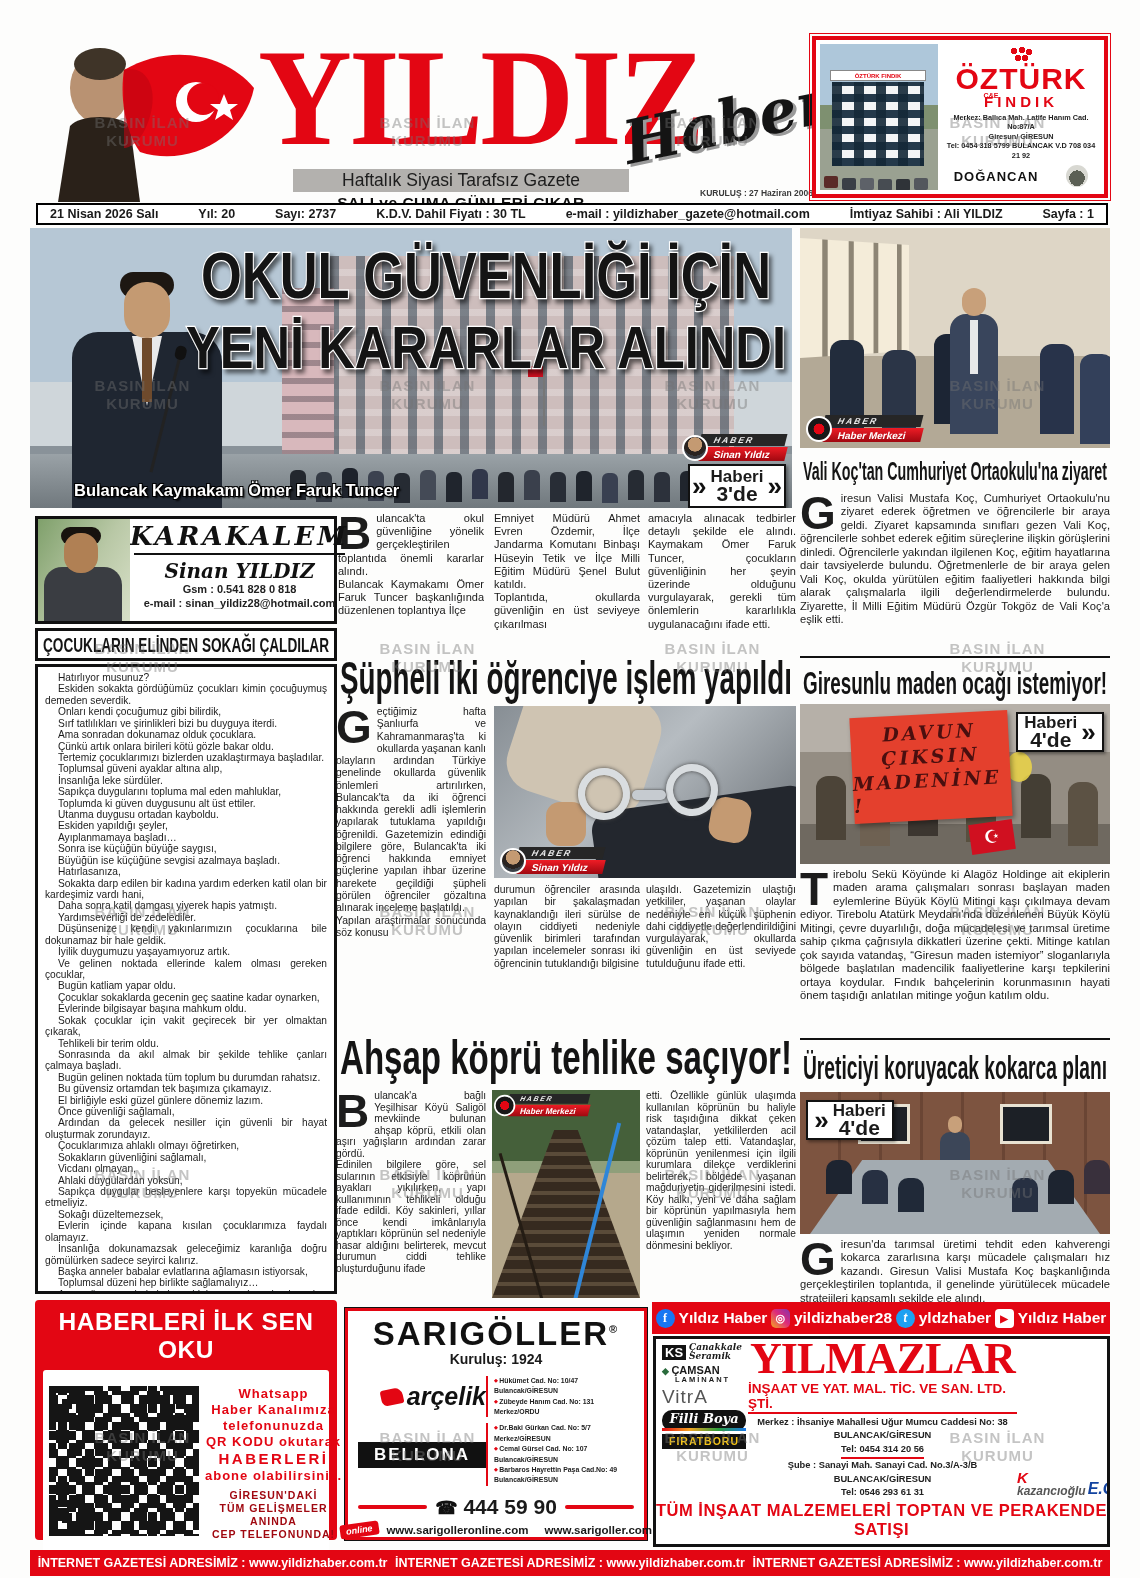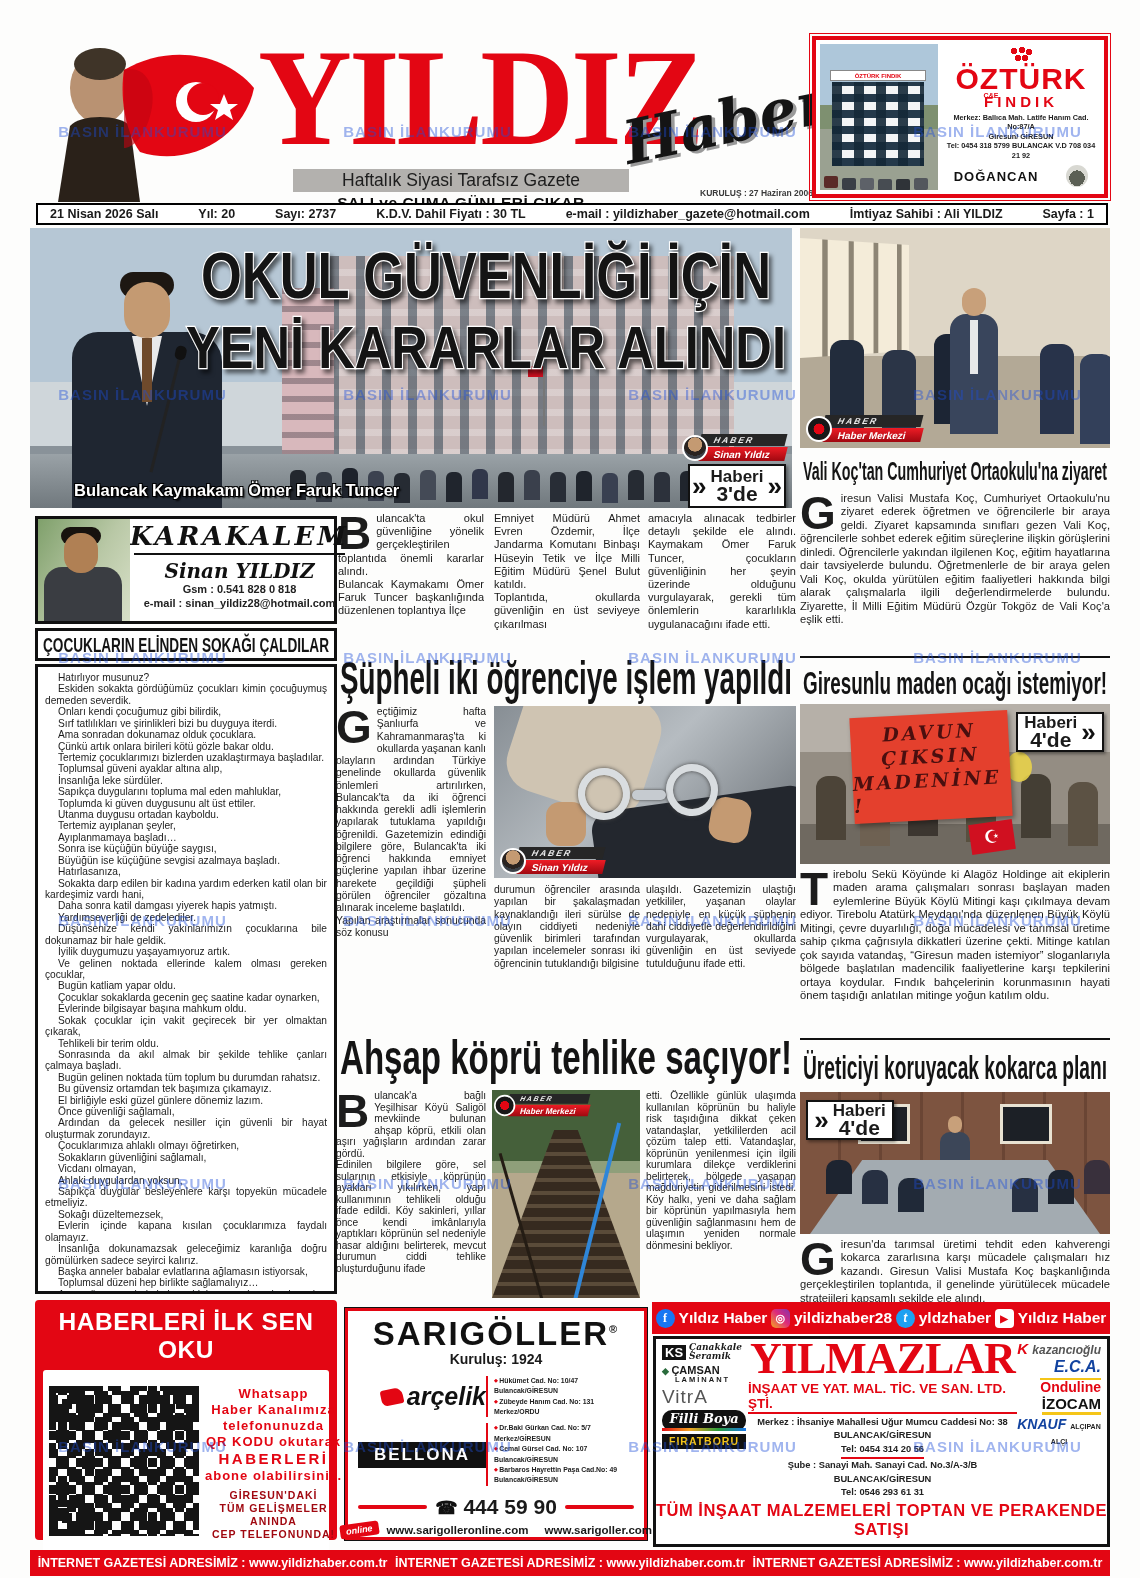--- a/index.html
+++ b/index.html
@@ -3,22 +3,22 @@
 <meta charset="utf-8">
 <style>
   *{box-sizing:border-box;margin:0;padding:0}
   html,body{background:#e9e9e9}
   body{font-family:"Liberation Sans",sans-serif;color:#1a1a1a}
   .page{position:relative;width:1140px;height:1578px;margin:0 auto;background:#fdfdfc;overflow:hidden}
   .abs{position:absolute}
 
   
   .wm-layer{position:absolute;inset:0;display:flex;flex-wrap:wrap;z-index:60;pointer-events:none;opacity:.42}
-  .wm{width:285px;height:263px;display:flex;flex-direction:row;align-items:center;justify-content:center;
-      color:#1d4ed8;font-weight:bold;font-size:15px;letter-spacing:1px;line-height:1.2;text-transform:uppercase}
+  .wm{width:285px;height:263px;display:flex;flex-direction:column;align-items:center;justify-content:center;
+      color:#737373;font-weight:bold;font-size:15px;letter-spacing:1px;line-height:1.2;text-transform:uppercase}
 
   
   .flagart{left:28px;top:30px;width:236px;height:172px}
   .mast-title{left:258px;top:28px;width:530px;font-family:"Liberation Serif",serif;font-weight:bold;
       font-size:130px;line-height:1;color:#e30613;letter-spacing:-3px;transform:scaleY(1.06);transform-origin:top left}
   .mast-script{left:622px;top:88px;width:200px;text-align:center;font-family:"DejaVu Serif",serif;font-style:italic;
       font-weight:bold;font-size:60px;color:#141414;transform:rotate(-12deg);text-shadow:3px 3px 0 #9a9a9a}
   .graybar{left:293px;top:169px;width:336px;height:23px;background:#b3b1ae;color:#1d1d1d;font-size:17.5px;
       display:flex;align-items:center;justify-content:center}
   .schedule{left:293px;top:194px;width:336px;text-align:center;font-weight:bold;font-size:15.5px;letter-spacing:.5px;color:#0d0d0d}
@@ -221,21 +221,21 @@
   .filli{background:#111;color:#fff;border-radius:10px;font-family:"DejaVu Serif",serif;font-style:italic;font-weight:bold;
       font-size:13px;text-align:center;padding:2px 0;border-bottom:3px solid transparent;
       border-image:linear-gradient(90deg,#e30613,#f5a623,#2a9d3c,#1877f2) 1}
   .firat{background:#111;color:#f5c518;font-weight:bold;font-size:10.5px;text-align:center;padding:2px 0;letter-spacing:1px}
   .ym-center{flex:1;display:flex;flex-direction:column;align-items:center;padding-top:2px}
   .ym-roof{margin-bottom:-4px}
   .ym-name{color:#e30613;font-weight:bold;font-size:44px;letter-spacing:-1px;line-height:1;font-family:"Liberation Serif",serif}
   .ym-sub{color:#e30613;font-weight:bold;font-size:13.5px;border-bottom:2px solid #e30613;padding-bottom:1px}
   .ym-addr{font-size:9.3px;font-weight:bold;color:#222;text-align:center;line-height:1.45;margin-top:2px}
   .ym-addr .tel{border-bottom:2px solid #e30613;display:inline-block;padding-bottom:1px}
-  .ym-right{width:90px;flex:none;padding:2px 6px 0 0;display:flex;flex-direction:column;gap:2px;align-items:flex-end;text-align:center}
+  .ym-right{width:90px;flex:none;padding:2px 6px 0 0;display:flex;flex-direction:row;gap:2px;align-items:flex-end;text-align:left}
   .kaz{font-style:italic;font-weight:bold;font-size:12px;color:#555}
   .kaz::before{content:"K ";color:#e30613;font-size:15px;font-weight:bold}
   .eca{color:#1243a0;font-weight:bold;font-style:italic;font-size:16px}
   .ond{color:#e30613;font-weight:bold;font-size:14px;border-top:2px solid #f5c518}
   .izo{color:#111;font-weight:bold;font-size:15px;border-bottom:3px solid #f5c518}
   .knauf{color:#1243a0;font-weight:bold;font-style:italic;font-size:14px}
   .knauf small{color:#222;font-style:normal;font-size:7px;font-weight:bold}
   .ym-strip{color:#e30613;font-weight:bold;font-size:16.5px;text-align:center;padding:3px 0 5px;letter-spacing:.5px}
 
   .footer{left:30px;top:1550px;width:1080px;height:26px;background:#e30613;display:flex;align-items:center;
@@ -473,21 +473,21 @@
       <p>Onları kendi çocuğumuz gibi bilirdik,</p>
       <p>Sırf tatlılıkları ve şirinlikleri bizi bu duyguya iterdi.</p>
       <p>Ama sonradan dokunamaz olduk çocuklara.</p>
       <p>Çünkü artık onlara birileri kötü gözle bakar oldu.</p>
       <p>Tertemiz çocuklarımızı bizlerden uzaklaştırmaya başladılar.</p>
       <p>Toplumsal güveni ayaklar altına alıp,</p>
       <p>İnsanlığa leke sürdüler.</p>
       <p>Sapıkça duygularını topluma mal eden mahluklar,</p>
       <p>Toplumda ki güven duygusunu alt üst ettiler.</p>
       <p>Utanma duygusu ortadan kayboldu.</p>
-      <p>Tertemiz ayıplanan şeyler,</p>
+      <p>Eskiden yapıldığı şeyler,</p>
       <p>Ayıplanmamaya başladı…</p>
       <p>Sonra ise küçüğün büyüğe saygısı,</p>
       <p>Büyüğün ise küçüğüne sevgisi azalmaya başladı.</p>
       <p>Hatırlasanıza,</p>
       <p>Sokakta darp edilen bir kadına yardım ederken katil olan bir kardeşimiz vardı hani,</p>
       <p>Daha sonra katil damgası yiyerek hapis yatmıştı.</p>
       <p>Yardımseverliği de zedelediler.</p>
       <p>Düşünsenize kendi yakınlarımızın çocuklarına bile dokunamaz bir hale geldik.</p>
       <p>İyilik duygumuzu yaşayamıyoruz artık.</p>
       <p>Ve gelinen noktada ellerinde kalem olması gereken çocuklar,</p>

